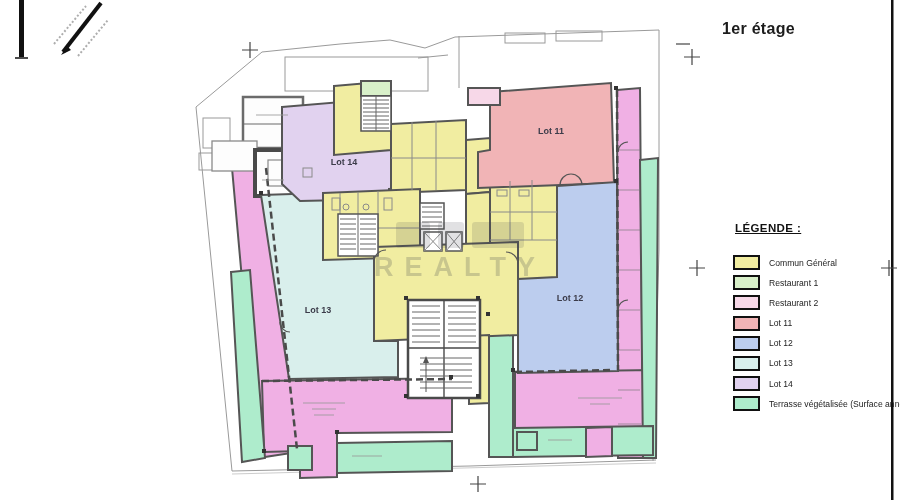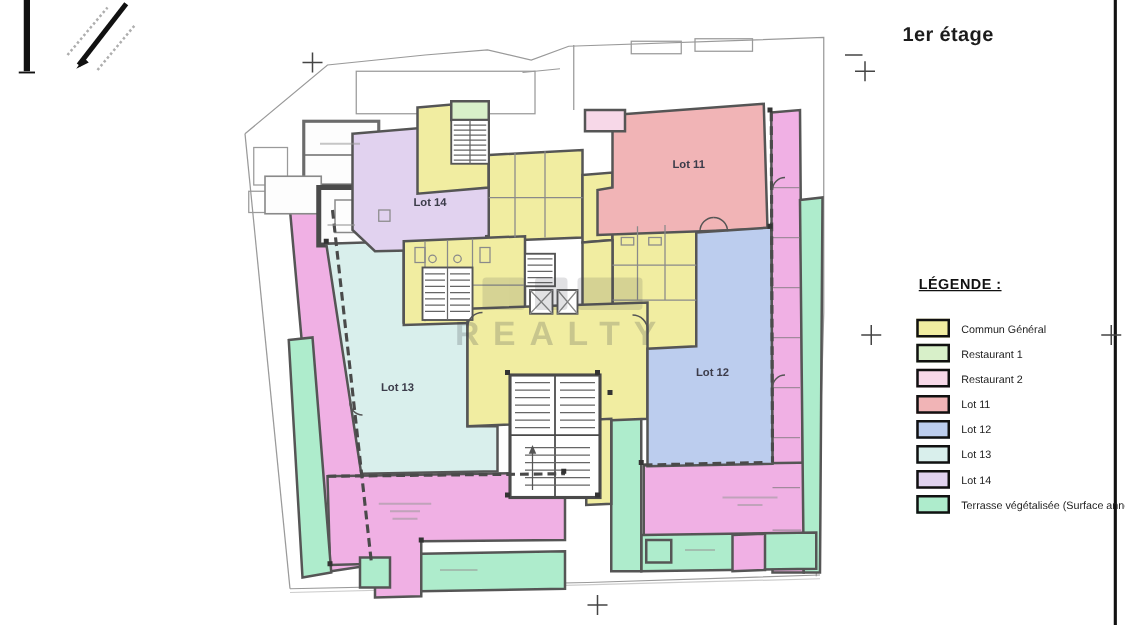--- a/index.html
+++ b/index.html
@@ -5,21 +5,21 @@
   html,body{margin:0;padding:0;background:#fff;}
   #stage{position:relative;width:900px;height:500px;background:#fff;overflow:hidden;
          font-family:"Liberation Sans",sans-serif;}
   #plan-svg{position:absolute;left:0;top:0;}
   .page-title{position:absolute;left:722px;top:20px;font-size:16px;font-weight:bold;color:#1c1c1c;letter-spacing:.3px;}
   .legend{position:absolute;left:733px;top:222px;width:165px;}
   .legend-title{font-size:11.5px;font-weight:bold;color:#111;text-decoration:underline;margin:0 0 21px 2px;letter-spacing:.4px;}
   .legend-row{display:flex;align-items:center;margin-bottom:5.2px;text-align:center;}
   .sw{width:23px;height:11px;border:2px solid #111;flex:0 0 auto;}
   .legend-label{font-size:8.6px;color:#222;margin-left:9px;white-space:nowrap;}
-  .wm{position:absolute;left:350px;top:222px;width:200px;pointer-events:none;}
+  .wm{position:absolute;left:360px;top:222px;width:200px;pointer-events:none;}
   .wm-blocks{display:flex;gap:8px;justify-content:center;opacity:.15;}
   .wm-blocks span{display:block;height:26px;background:#3c404a;border-radius:3px;}
   .wm-text{margin-top:4px;text-align:center;font-size:27px;font-weight:bold;letter-spacing:11px;
            color:#3c404a;opacity:.22;font-family:"Liberation Sans",sans-serif;}
 </style>
 </head>
 <body>
 
 <div id="stage">
 

